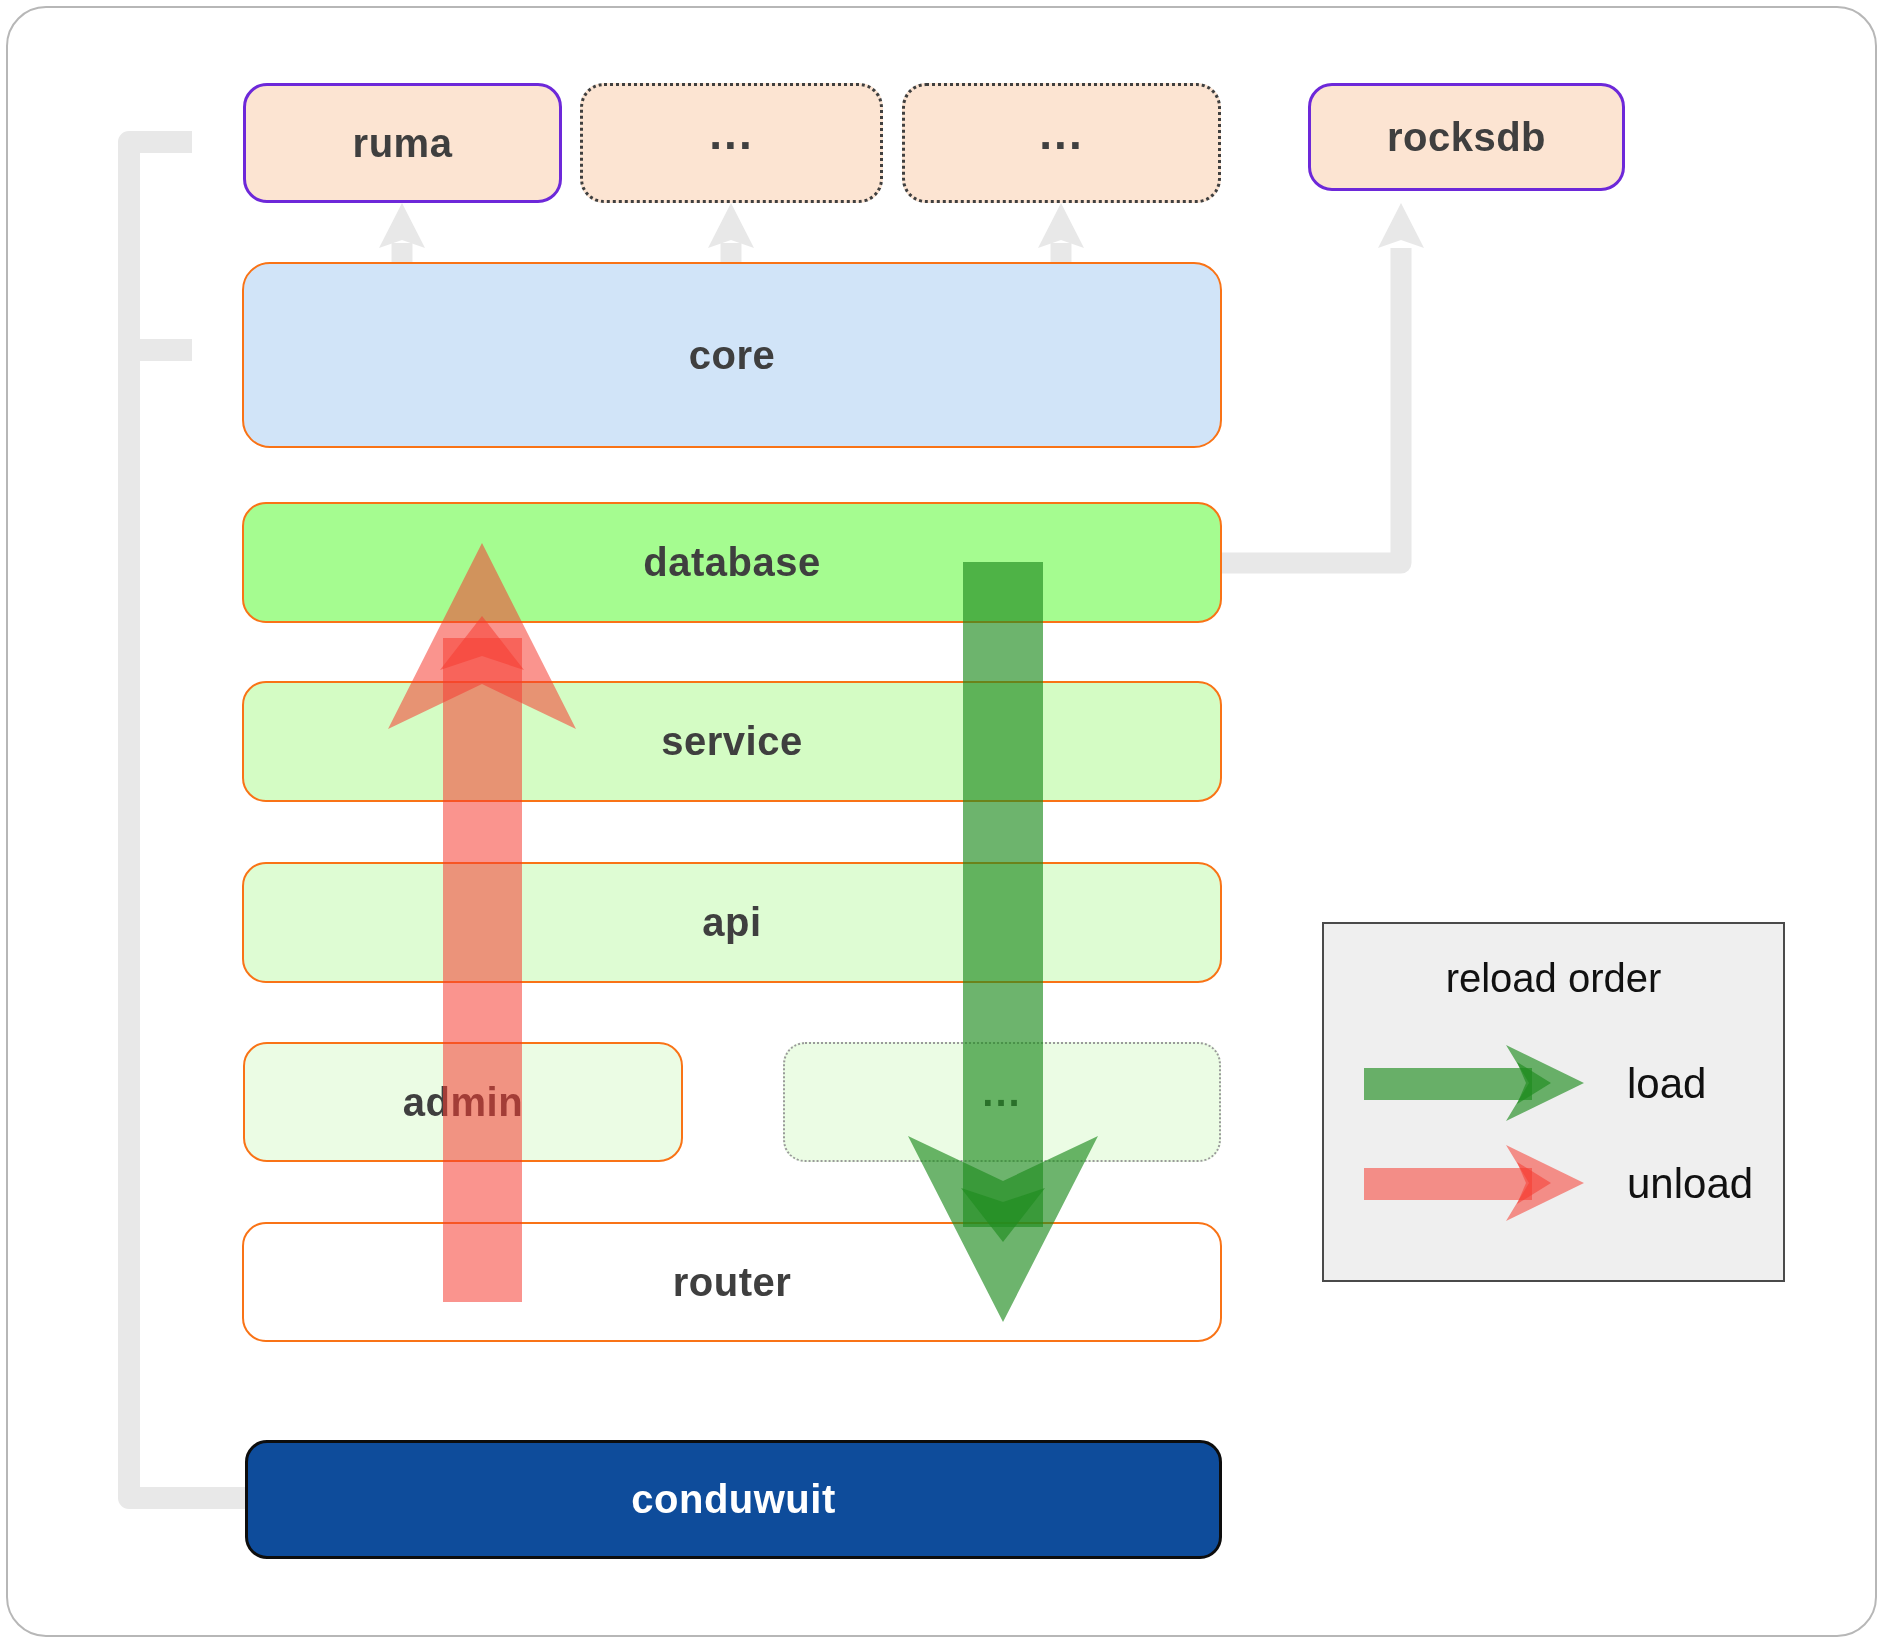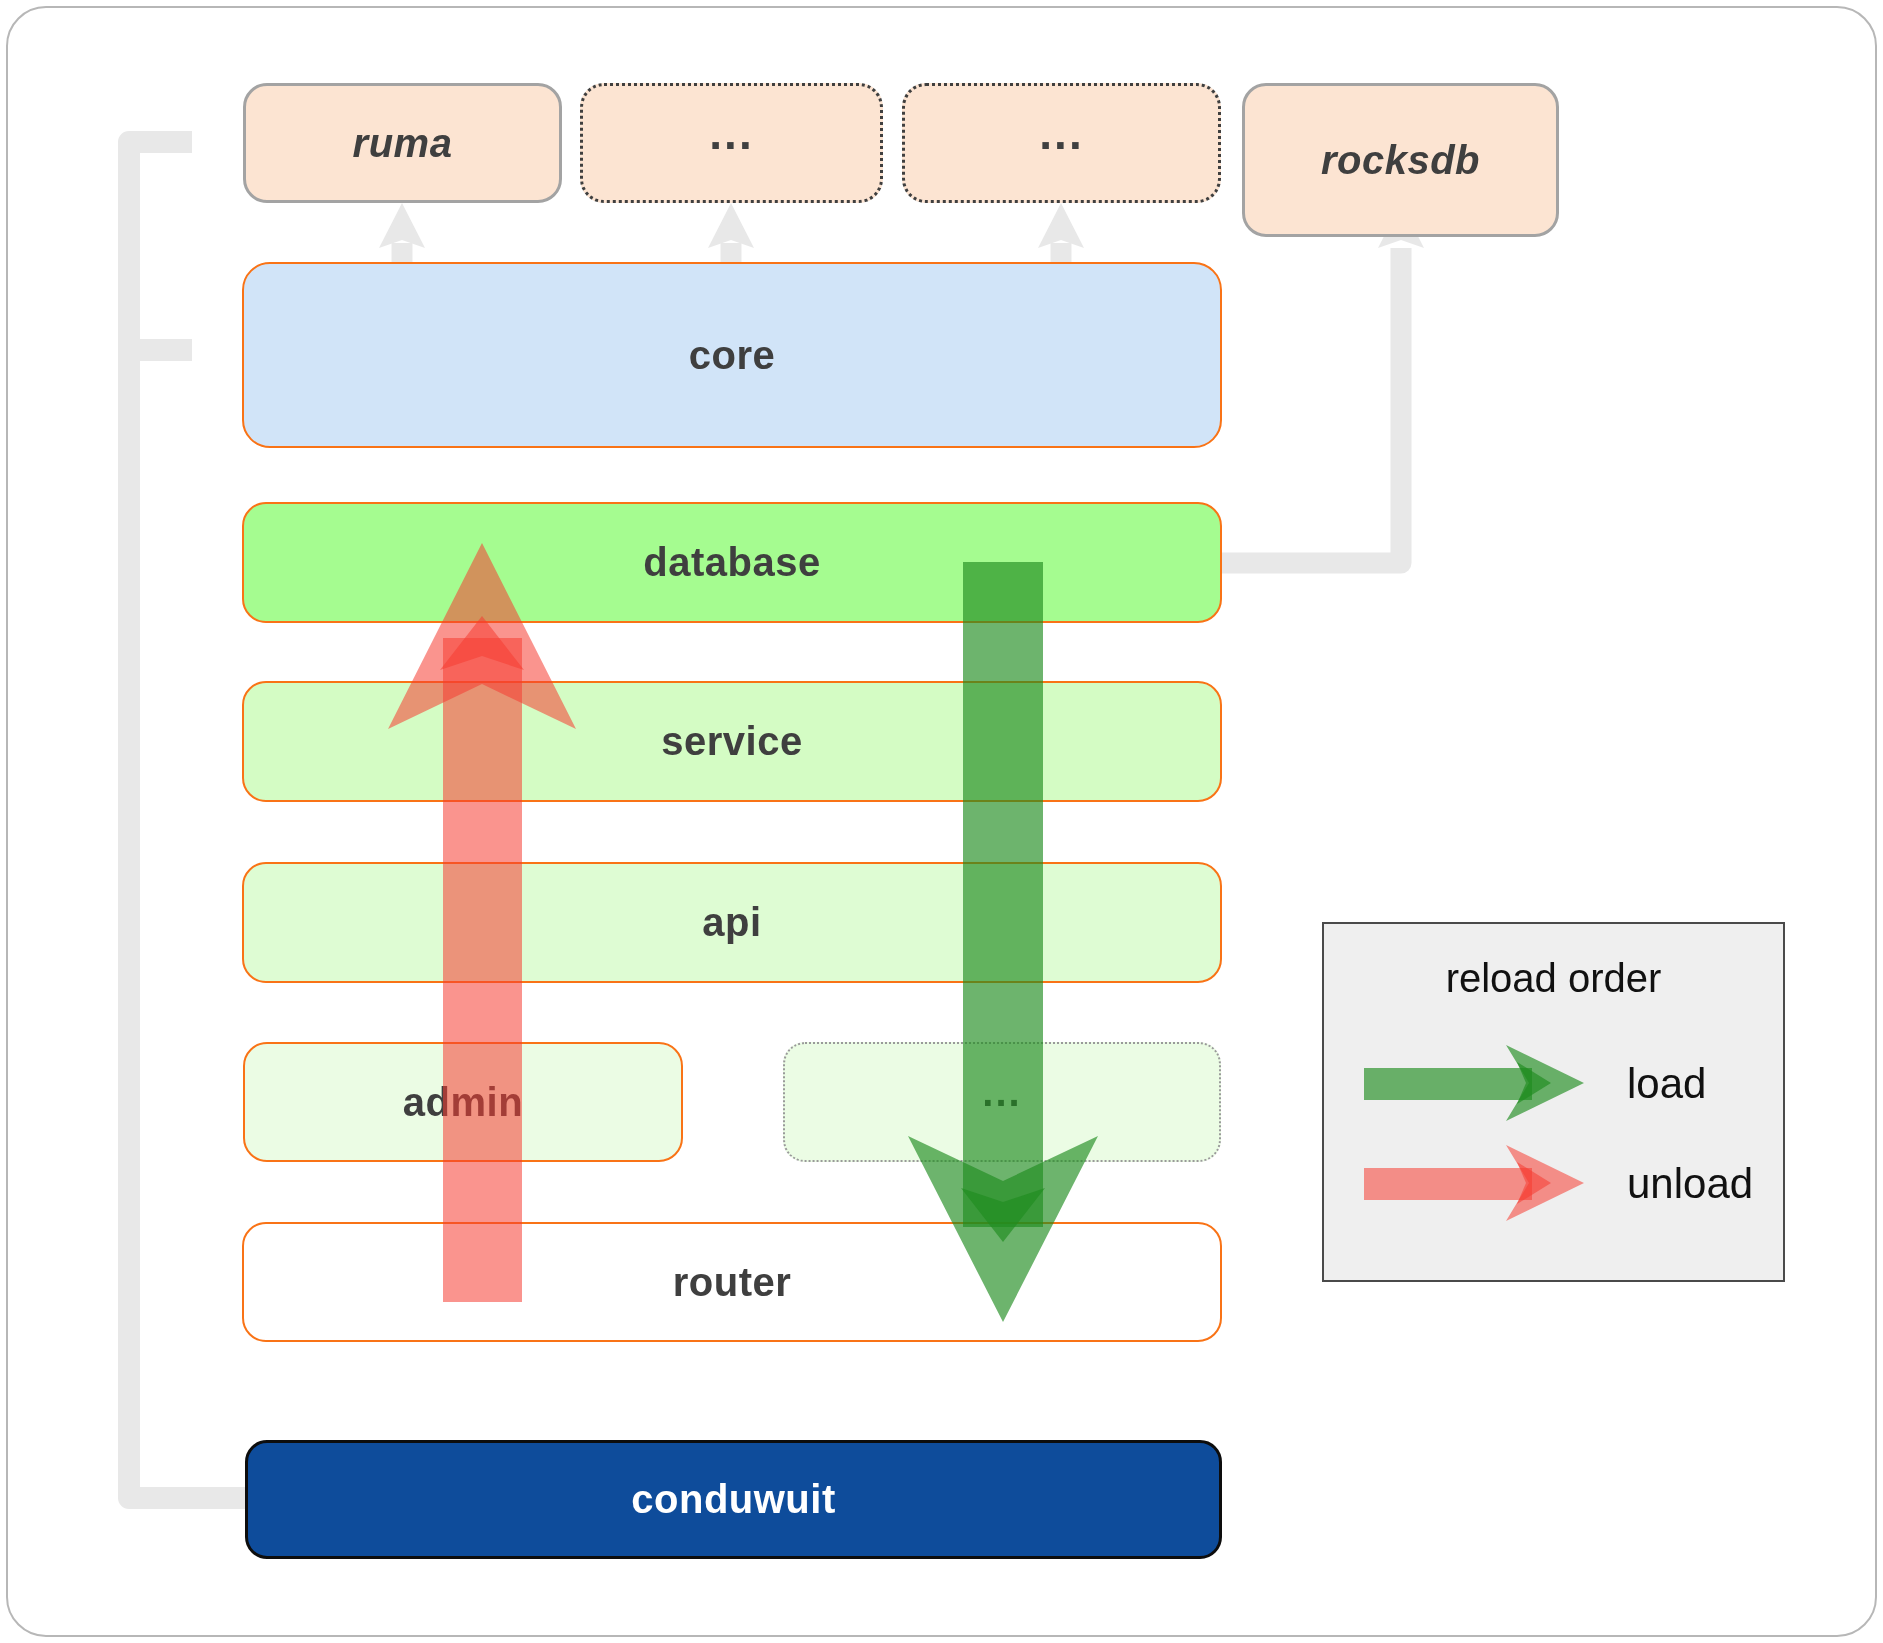--- a/index.html
+++ b/index.html
@@ -10,21 +10,21 @@
   .frame{
     position:absolute;left:6px;top:6px;right:6px;bottom:6px;
     border:2px solid #b7b7b7;border-radius:40px;
   }
   .node{
     position:absolute;box-sizing:border-box;border-radius:24px;
     display:flex;align-items:center;justify-content:center;
     font-size:40px;font-weight:600;color:#3f3f3f;letter-spacing:0.5px;
   }
   .peach{background:#fce4d2;}
-  .solid-dark{border:3px solid #a3a3a3;font-style:italic;}
+  .solid-dark{border:3px solid #6d28d9;}
   .dotted-dark{border:3px dotted #3f3f3f;}
   .gray-border{border:2px solid #f97316;}
   .dotted-gray{border:2px dotted #9a9a9a;border-radius:22px;}
   .core{background:#d1e4f8;border-radius:28px;}
   .db{background:#a5fc90;}
   .svc{background:#d4fcc4;}
   .api{background:#defcd3;}
   .adm{background:#ebfce4;}
   .router{background:#ffffff;}
   .conduwuit{background:#0e4c9b;border:3px solid #0d0d0d;color:#ffffff;font-weight:700;border-radius:22px;}
@@ -73,21 +73,21 @@
 
   <div class="node peach solid-dark" style="left:243px;top:83px;width:319px;height:120px;">
     <span>ruma</span>
   </div>
   <div class="node peach dotted-dark" style="left:580px;top:83px;width:303px;height:120px;">
     <span class="dots">...</span>
   </div>
   <div class="node peach dotted-dark" style="left:902px;top:83px;width:319px;height:120px;">
     <span class="dots">...</span>
   </div>
-  <div class="node peach solid-dark" style="left:1242px;top:83px;width:317px;height:154px;">
+  <div class="node peach solid-dark" style="left:1308px;top:83px;width:317px;height:108px;">
     <span>rocksdb</span>
   </div>
 
   <div class="node core gray-border" style="left:242px;top:262px;width:980px;height:186px;">
     <span>core</span>
   </div>
 
   <div class="node db gray-border" style="left:242px;top:502px;width:980px;height:121px;">
     <span>database</span>
   </div>

